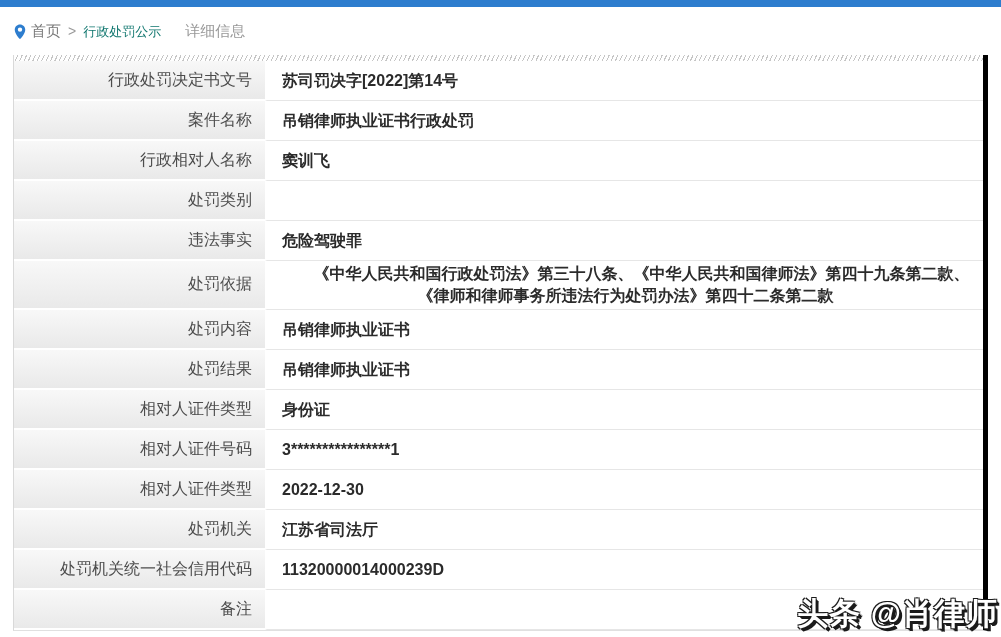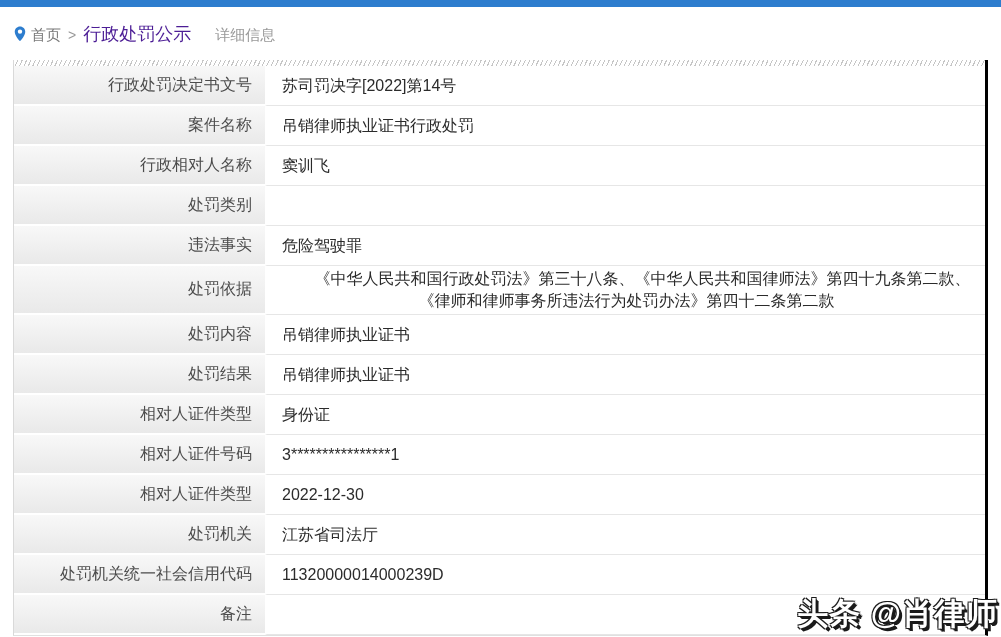--- a/index.html
+++ b/index.html
@@ -16,28 +16,28 @@
   }
   .breadcrumb {
     margin: 15px 0 0 14px;
     display: flex;
     align-items: baseline;
     white-space: nowrap;
   }
   .breadcrumb .pin { align-self: center; margin-right: 5px; line-height: 0; }
   .crumb-home { font-size: 15px; color: #7a7a7a; cursor: pointer; }
   .crumb-sep { font-size: 14px; color: #999; margin: 0 7px; }
-  .crumb-section { font-size: 18px; color: #4c1d95; cursor: pointer; }
+  .crumb-section { font-size: 13px; color: #0f766e; cursor: pointer; }
   .crumb-detail { font-size: 15px; color: #999; margin-left: 24px; }
 
   .detail-table {
     margin: 14px 0 0 13px;
     width: 975px;
     border-left: 1px solid #d9d9d9;
-    border-right: 3px solid #000000;
+    border-right: 5px solid #000000;
     border-bottom: 1px solid #e0e0e0;
   }
   .hatch-top {
     height: 6px;
     background: repeating-linear-gradient(115deg, #ffffff 0 3px, #c6c6c6 3px 4px);
   }
   .row { display: flex; align-items: stretch; }
   .cell-label {
     width: 251px;
     min-height: 40px;
@@ -64,21 +64,21 @@
   }
   .row.multiline .cell-value {
     padding-left: 3px;
     padding-right: 2px;
   }
   .row.multiline .value-text {
     text-indent: 2em;
     line-height: 22px;
     text-align: center;
   }
-  .value-text { line-height: 20px; }
+  .value-text { line-height: 20px; font-weight: bold; }
 
   .watermark {
     position: absolute;
     right: 3px;
     bottom: 2px;
     font-size: 31px;
     font-weight: 800;
     letter-spacing: 1px;
     color: #ffffff;
     text-shadow:

